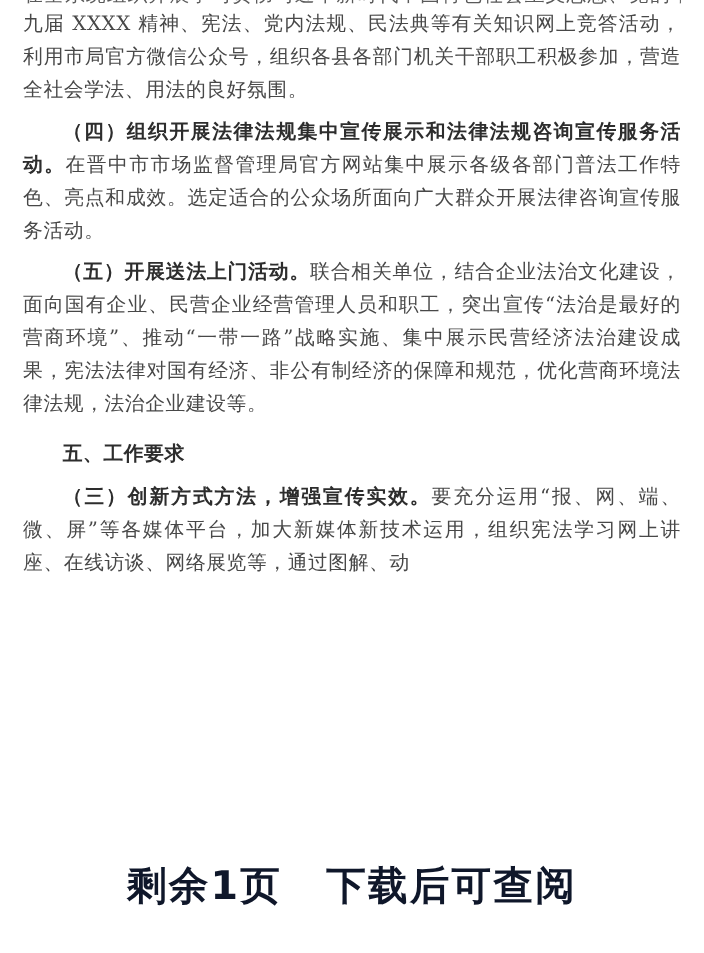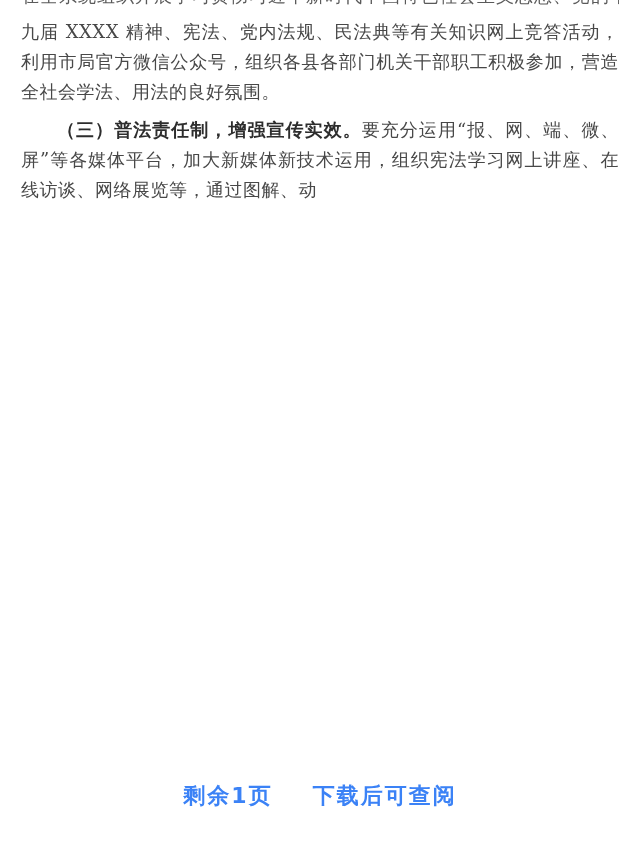--- a/index.html
+++ b/index.html
@@ -36,21 +36,20 @@
   }
   .para {
     font-size: 18px;
     line-height: 30px;
     color: #484848;
     text-align: justify;
     margin: 0 0 8px 0;
     letter-spacing: 0.5px;
   }
   .para.first {
-    margin-top: 10px;
   }
   .para b {
     color: #2d2d2d;
     font-weight: bold;
   }
   .para.indent {
     text-indent: 2em;
   }
   .para.heading {
     font-weight: bold;
@@ -59,41 +58,44 @@
     margin-bottom: 9px;
   }
   .footer-banner {
     position: absolute;
     left: 0;
     right: 0;
     top: 781px;
     text-align: center;
     font-family: "DejaVu Sans", sans-serif;
     font-weight: bold;
-    font-size: 22px;
-    color: #3b82f6;
+    font-size: 36px;
+    color: #0f172a;
     letter-spacing: 2px;
     cursor: pointer;
   }
   .footer-banner .gap {
     display: inline-block;
     width: 40px;
   }
 </style>
 </head>
 <body>
 
 <div class="page">
 
   <div class="clip-line">
     <span>在全系统组织开展学习贯彻习近平新时代中国特色社会主义思想、党的十</span>
   </div>
 
   <div id="paragraphs">
       <p class="para first"><span>九届 XXXX 精神、宪法、党内法规、民法典等有关知识网上竞答活动，利用市局官方微信公众号，组织各县各部门机关干部职工积极参加，营造全社会学法、用法的良好氛围。</span></p>
-      <p class="para indent"><b>（三）普法责任制，增强宣传实效。</b><span>要充分运用“报、网、端、微、屏”等各媒体平台，加大新媒体新技术运用，组织宪法学习网上讲座、在线访谈、网络展览等，通过图解、动</span></p>
+      <p class="para indent"><b>（四）组织开展法律法规集中宣传展示和法律法规咨询宣传服务活动。</b><span>在晋中市市场监督管理局官方网站集中展示各级各部门普法工作特色、亮点和成效。选定适合的公众场所面向广大群众开展法律咨询宣传服务活动。</span></p>
+      <p class="para indent"><b>（五）开展送法上门活动。</b><span>联合相关单位，结合企业法治文化建设，面向国有企业、民营企业经营管理人员和职工，突出宣传“法治是最好的营商环境”、推动“一带一路”战略实施、集中展示民营经济法治建设成果，宪法法律对国有经济、非公有制经济的保障和规范，优化营商环境法律法规，法治企业建设等。</span></p>
+      <p class="para heading indent"><b>五、工作要求</b></p>
+      <p class="para indent"><b>（三）创新方式方法，增强宣传实效。</b><span>要充分运用“报、网、端、微、屏”等各媒体平台，加大新媒体新技术运用，组织宪法学习网上讲座、在线访谈、网络展览等，通过图解、动</span></p>
     </div>
 
   <div class="footer-banner">
     <span>剩余1页</span><span class="gap"></span><span>下载后可查阅</span>
   </div>
 
 </div>
 
 </body></html>

